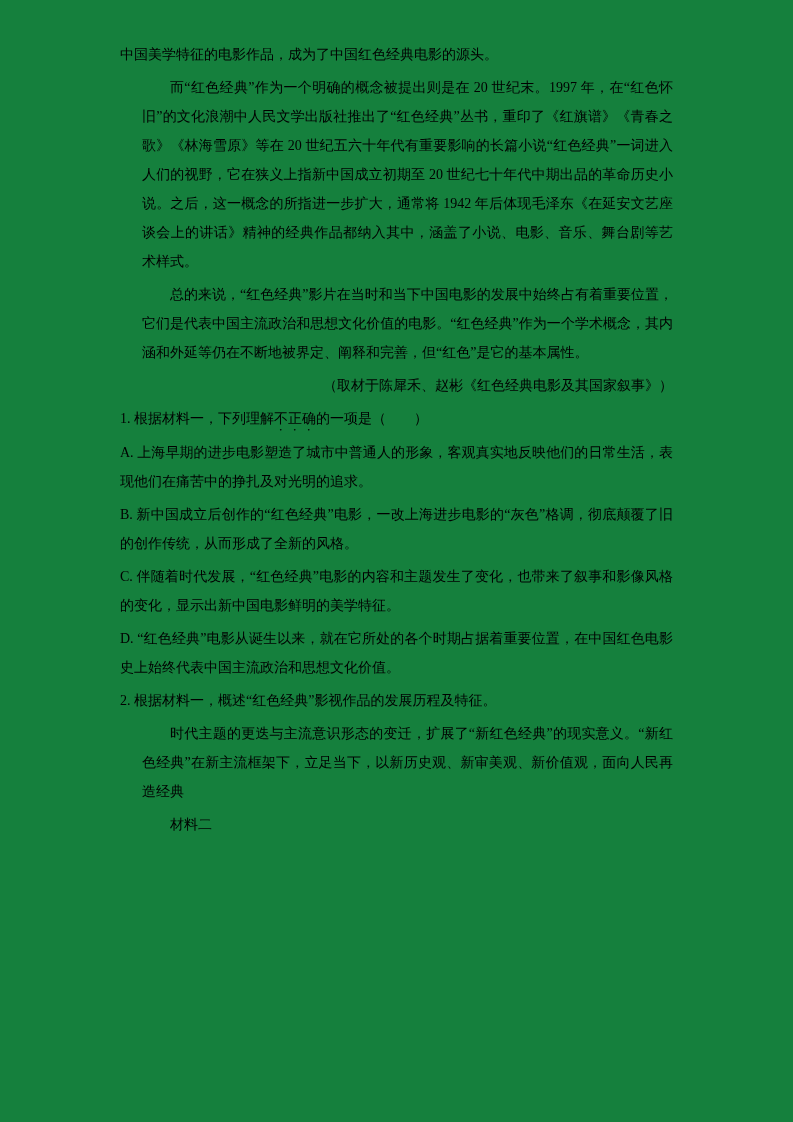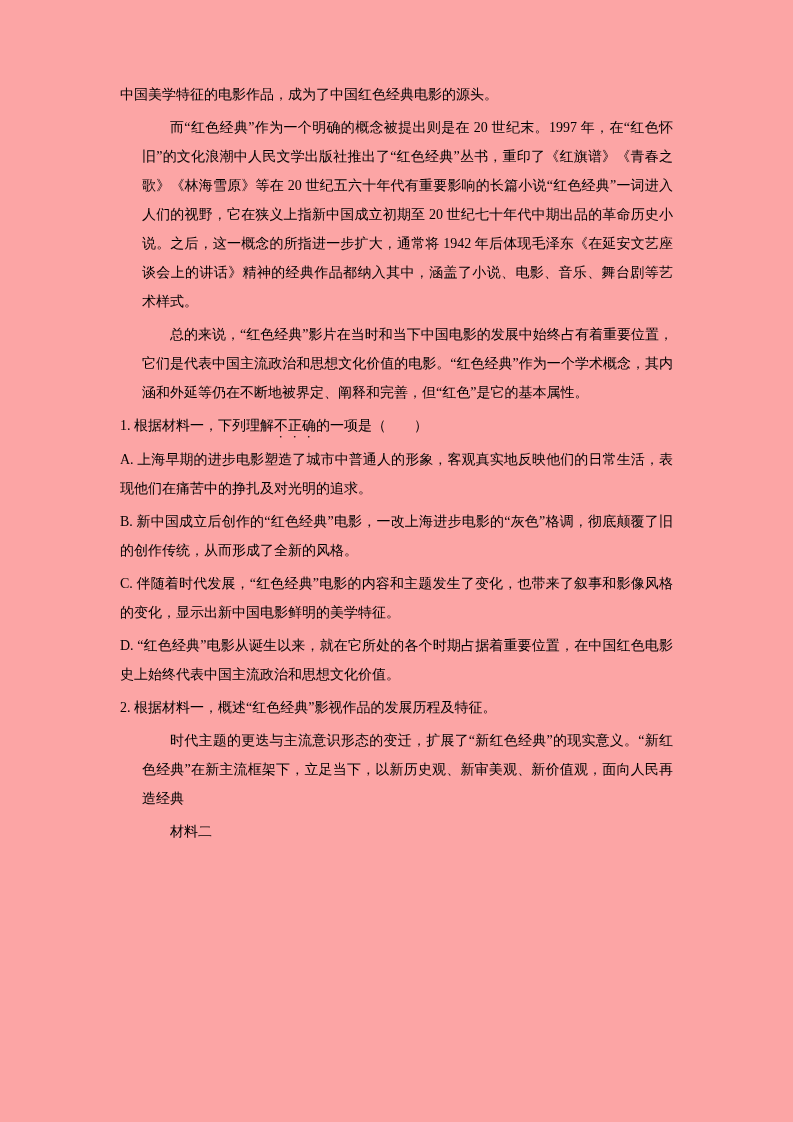--- a/index.html
+++ b/index.html
@@ -8,22 +8,22 @@
     background: #ffffff;
   }
   body {
     width: 793px;
     min-height: 1122px;
   }
   .sheet {
     box-sizing: border-box;
     width: 793px;
     height: 1122px;
-    padding: 80px 120px 40px 120px;
-    background: #fca5a5;
+    padding: 40px 120px 40px 120px;
+    background: #15803d;
     color: #000000;
     font-family: "Liberation Serif", "DejaVu Serif", serif;
     font-size: 14px;
     line-height: 29px;
   }
   .para {
     margin: 0 0 4px 0;
     text-align: justify;
   }
   .indent {
@@ -47,20 +47,21 @@
 
 <div class="sheet">
 
   <p class="para">中国美学特征的电影作品，成为了中国红色经典电影的源头。</p>
 
   <p class="para indent">而“红色经典”作为一个明确的概念被提出则是在 20 世纪末。1997 年，在“红色怀旧”的文化浪潮中人民文学出版社推出了“红色经典”丛书，重印了《红旗谱》《青春之歌》《林海雪原》等在 20 世纪五六十年代有重要影响的长篇小说“红色经典”一词进入人们的视野，它在狭义上指新中国成立初期至 20 世纪七十年代中期出品的革命历史小说。之后，这一概念的所指进一步扩大，通常将 1942 年后体现毛泽东《在延安文艺座谈会上的讲话》精神的经典作品都纳入其中，涵盖了小说、电影、音乐、舞台剧等艺术样式。</p>
 
 
   <p class="para indent">总的来说，“红色经典”影片在当时和当下中国电影的发展中始终占有着重要位置，它们是代表中国主流政治和思想文化价值的电影。“红色经典”作为一个学术概念，其内涵和外延等仍在不断地被界定、阐释和完善，但“红色”是它的基本属性。</p>
 
+  <p class="para attribution">（取材于陈犀禾、赵彬《红色经典电影及其国家叙事》）</p>
 
   <p class="para"><span>1. 根据材料一，下列理解</span><span class="emph">不正确</span><span>的一项是（　　）</span></p>
 
   <p class="para">A. 上海早期的进步电影塑造了城市中普通人的形象，客观真实地反映他们的日常生活，表现他们在痛苦中的挣扎及对光明的追求。</p>
 
   <p class="para">B. 新中国成立后创作的“红色经典”电影，一改上海进步电影的“灰色”格调，彻底颠覆了旧的创作传统，从而形成了全新的风格。</p>
 
   <p class="para">C. 伴随着时代发展，“红色经典”电影的内容和主题发生了变化，也带来了叙事和影像风格的变化，显示出新中国电影鲜明的美学特征。</p>
 
   <p class="para">D. “红色经典”电影从诞生以来，就在它所处的各个时期占据着重要位置，在中国红色电影史上始终代表中国主流政治和思想文化价值。</p>

